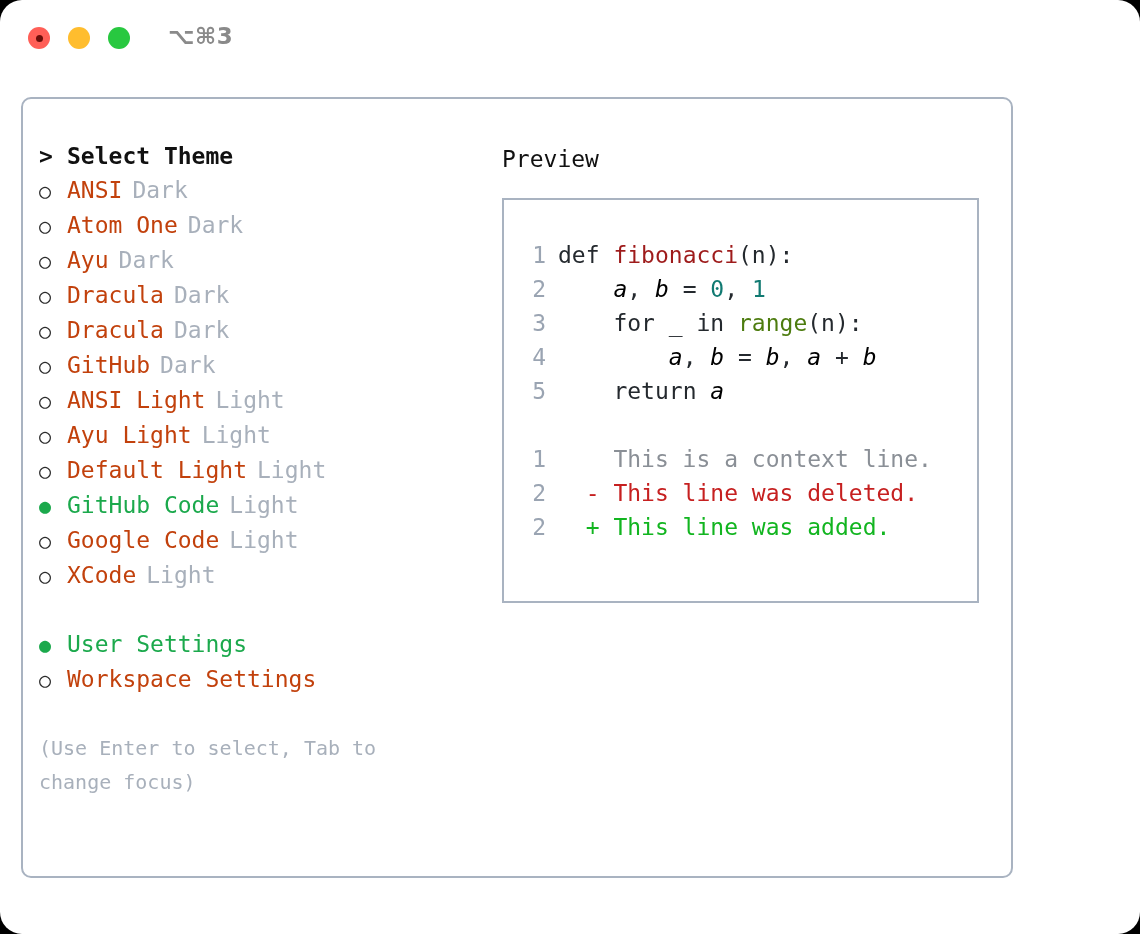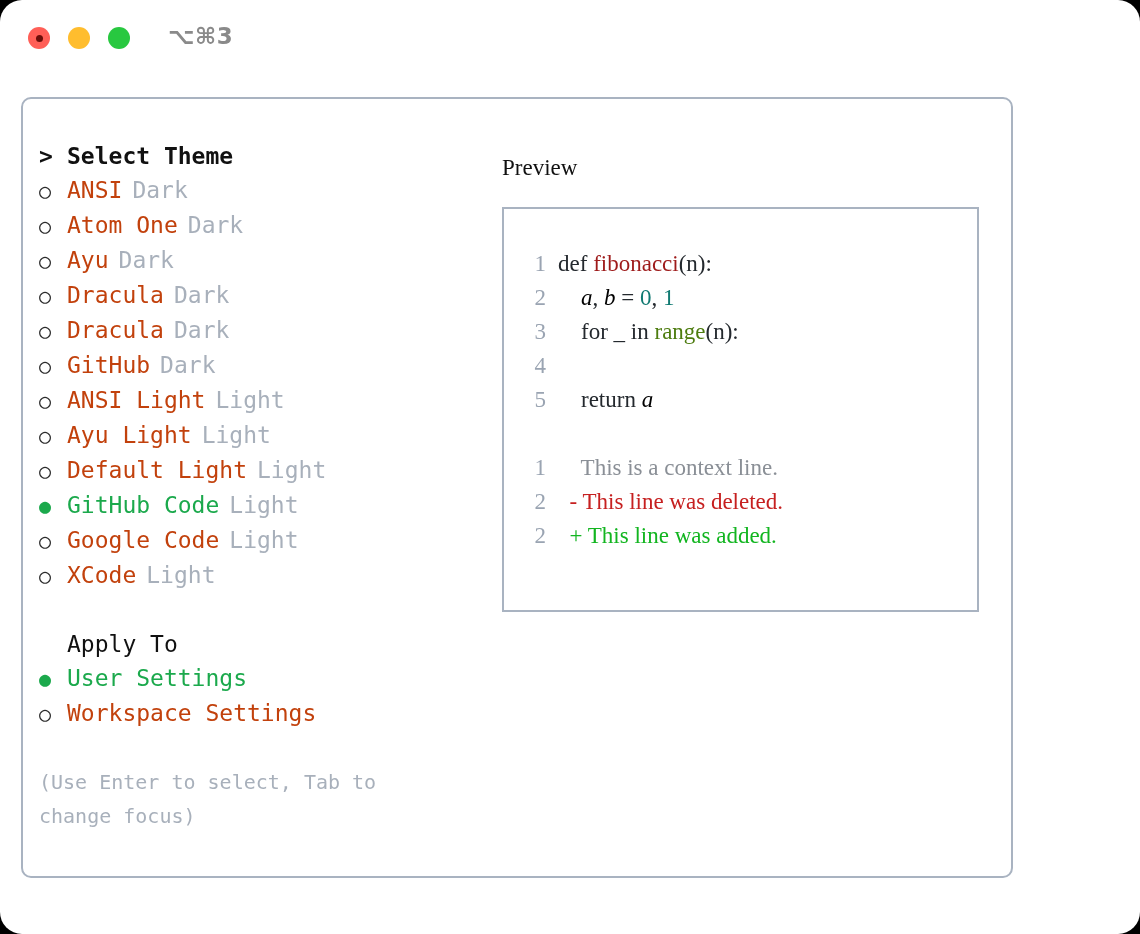--- a/index.html
+++ b/index.html
@@ -134,23 +134,22 @@
     line-height: 34px;
     color: #a8b0bb;
     width: 420px;
     margin-top: 34px;
   }
 
   
   .right-col {
     position: absolute;
     left: 479px;
-    top: 52px;
+    top: 43px;
     width: 500px;
-    font-family: Liberation Serif, serif;
   }
   .preview-head {
     font-size: 23px;
     color: #111111;
     line-height: 34px;
   }
   .preview-box {
     margin-top: 22px;
     width: 477px;
     height: 405px;
@@ -218,42 +217,38 @@
           <div class="opt-row"><span class="bullet">○</span><span class="opt-label">ANSI Light</span><span class="opt-variant">Light</span></div>
           <div class="opt-row"><span class="bullet">○</span><span class="opt-label">Ayu Light</span><span class="opt-variant">Light</span></div>
           <div class="opt-row"><span class="bullet">○</span><span class="opt-label">Default Light</span><span class="opt-variant">Light</span></div>
           <div class="opt-row selected"><span class="bullet">●</span><span class="opt-label">GitHub Code</span><span class="opt-variant">Light</span></div>
           <div class="opt-row"><span class="bullet">○</span><span class="opt-label">Google Code</span><span class="opt-variant">Light</span></div>
           <div class="opt-row"><span class="bullet">○</span><span class="opt-label">XCode</span><span class="opt-variant">Light</span></div>
         </div>
 
       <div class="spacer-block"></div>
 
-      <div class="section-head">
-        <span class="head-caret"></span>
-        <span>Apply To</span>
-      </div>
 
       <div id="apply-list">
           <div class="opt-row selected"><span class="bullet">●</span><span class="opt-label">User Settings</span></div>
           <div class="opt-row"><span class="bullet">○</span><span class="opt-label">Workspace Settings</span></div>
         </div>
 
       <div class="hint">(Use Enter to select, Tab to change focus)</div>
     </div>
 
     <div class="right-col">
       <div class="preview-head">Preview</div>
 
       <div class="preview-box">
         <div id="code-block">
             <div class="code-line"><span class="ln">1</span><span><span class="code-txt">def </span><span class="tok-fn">fibonacci</span><span class="code-txt">(n):</span></span></div>
             <div class="code-line"><span class="ln">2</span><span><span class="code-txt">    </span><span class="tok-var">a</span><span class="code-txt">, </span><span class="tok-var">b</span><span class="code-txt"> = </span><span class="tok-num">0</span><span class="code-txt">, </span><span class="tok-num">1</span></span></div>
             <div class="code-line"><span class="ln">3</span><span><span class="code-txt">    </span><span class="code-txt">for _ in </span><span class="tok-builtin">range</span><span class="code-txt">(n):</span></span></div>
-            <div class="code-line"><span class="ln">4</span></div>
+            <div class="code-line"><span class="ln">4</span><span><span class="code-txt">        </span><span class="tok-var">a</span><span class="code-txt">, </span><span class="tok-var">b</span><span class="code-txt"> = </span><span class="tok-var">b</span><span class="code-txt">, </span><span class="tok-var">a</span><span class="code-txt"> + </span><span class="tok-var">b</span></span></div>
             <div class="code-line"><span class="ln">5</span><span><span class="code-txt">    </span><span class="code-txt">return </span><span class="tok-var">a</span></span></div>
           </div>
         <div class="diff-gap"></div>
         <div id="diff-block">
             <div class="code-line"><span class="ln">1</span><span class="diff-ctx">    This is a context line.</span></div>
             <div class="code-line"><span class="ln">2</span><span class="diff-del">  - This line was deleted.</span></div>
             <div class="code-line"><span class="ln">2</span><span class="diff-add">  + This line was added.</span></div>
           </div>
       </div>
     </div>

